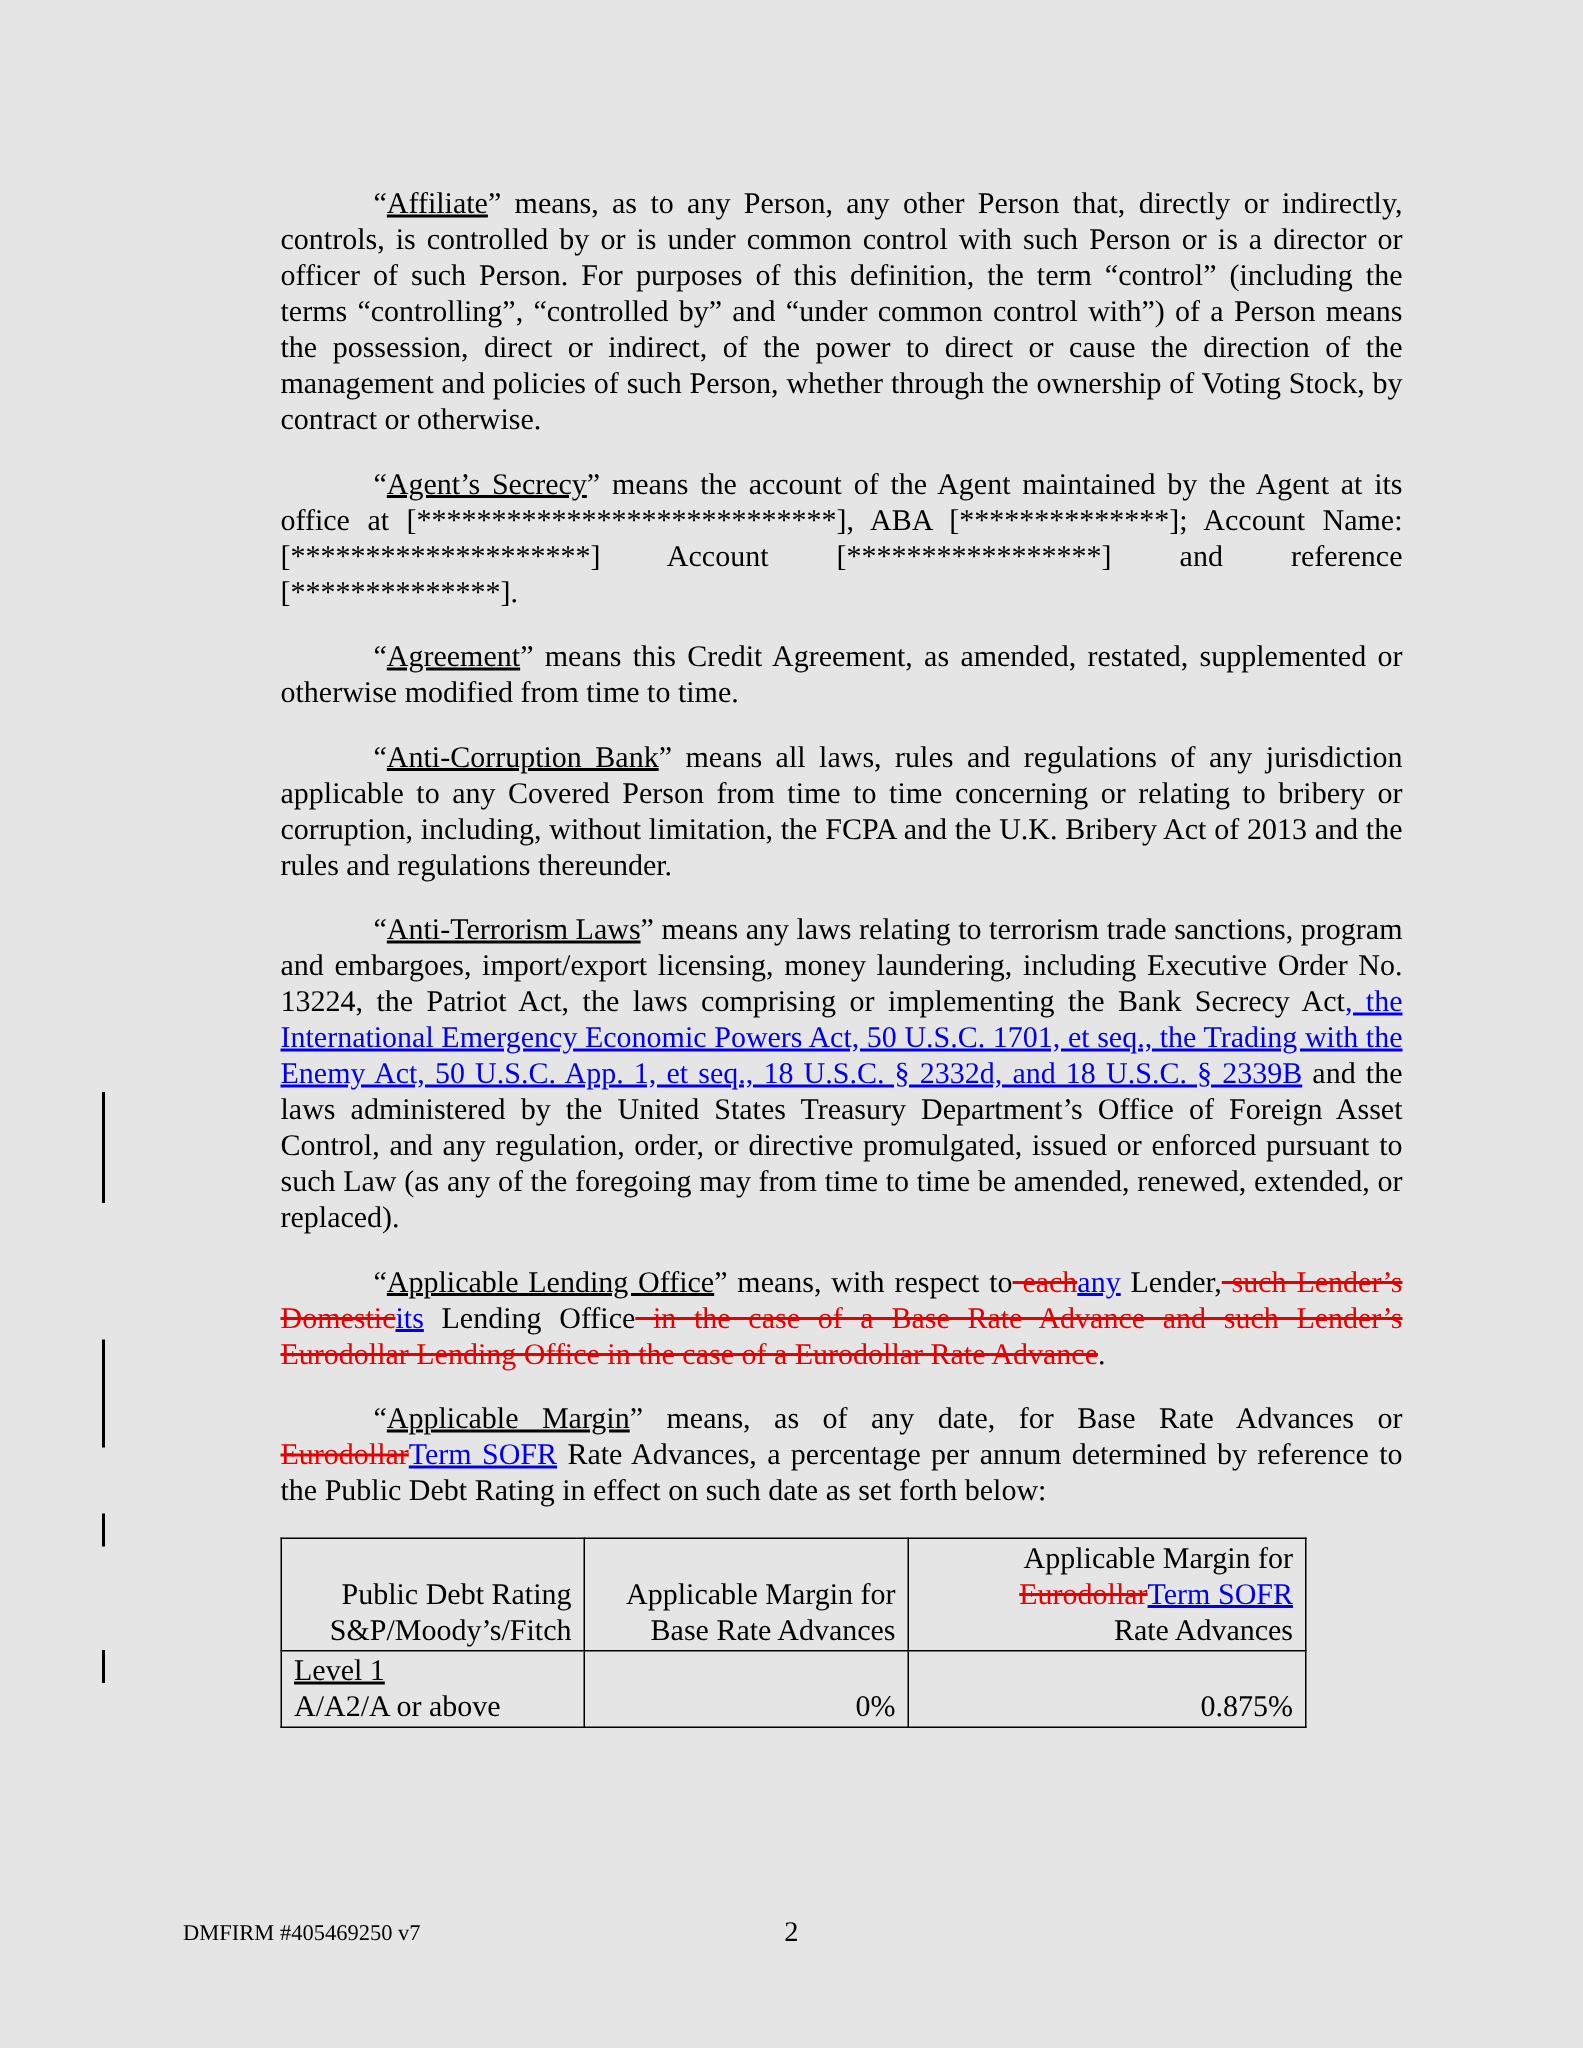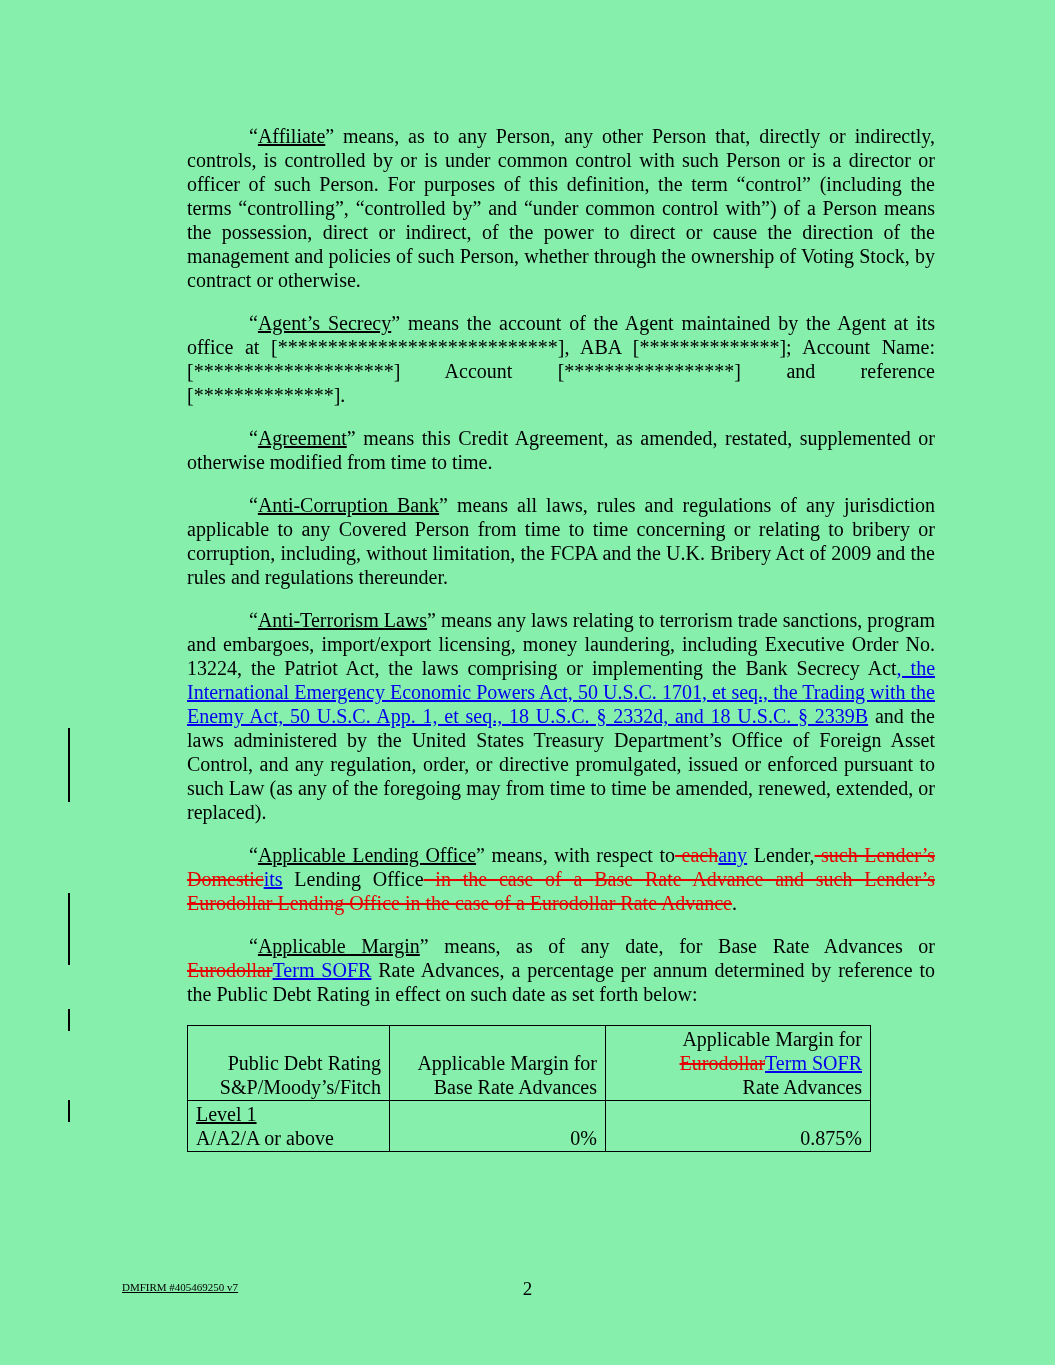--- a/index.html
+++ b/index.html
@@ -1,21 +1,21 @@
 <!DOCTYPE html>
 <html style="--ins: #0000ee; --del: #e60000;"><head>
 <meta charset="utf-8">
 <style>
   * { margin: 0; padding: 0; box-sizing: border-box; }
   html, body { background: #ffffff; }
   .page {
     position: relative;
     width: 1055px;
     height: 1365px;
-    background: #86efac;
+    background: #e5e5e5;
     font-family: "Liberation Serif", serif;
     color: #000000;
     overflow: hidden;
   }
   .content {
     position: absolute;
     left: 187px;
     top: 124px;
     width: 748px;
     font-size: 20px;
@@ -61,22 +61,21 @@
     padding: 1px 8px;
     text-indent: 0;
   }
   .margin-table .cell-left { text-align: left; }
   .margin-table tbody td { height: 26px; }
 
   .footer-docid {
     position: absolute;
     left: 122px;
     top: 1281px;
-    font-size: 11px;
-    text-decoration: underline;
+    font-size: 15px;
   }
   .footer-page {
     position: absolute;
     left: 0;
     top: 1278px;
     width: 100%;
     text-align: center;
     font-size: 19px;
   }
 </style>
@@ -87,21 +86,21 @@
 
   <div class="changebar bar1"></div>
   <div class="changebar bar2"></div>
   <div class="changebar bar3"></div>
   <div class="changebar bar4"></div>
 
   <div class="content">
     <p class="para"><span>“</span><span class="run-defterm">Affiliate</span><span>” means, as to any Person, any other Person that, directly or indirectly, controls, is controlled by or is under common control with such Person or is a director or officer of such Person.  For purposes of this definition, the term “control” (including the terms “controlling”, “controlled by” and “under common control with”) of a Person means the possession, direct or indirect, of the power to direct or cause the direction of the management and policies of such Person, whether through the ownership of Voting Stock, by contract or otherwise.</span></p>
     <p class="para"><span>“</span><span class="run-defterm">Agent’s Secrecy</span><span>” means the account of the Agent maintained by the Agent at its office at [****************************], ABA [**************]; Account Name: [********************] Account [*****************] and reference [**************].</span></p>
     <p class="para"><span>“</span><span class="run-defterm">Agreement</span><span>” means this Credit Agreement, as amended, restated, supplemented or otherwise modified from time to time.</span></p>
-    <p class="para"><span>“</span><span class="run-defterm">Anti-Corruption Bank</span><span>” means all laws, rules and regulations of any jurisdiction applicable to any Covered Person from time to time concerning or relating to bribery or corruption, including, without limitation, the FCPA and the U.K. Bribery Act of 2009 and the rules and regulations thereunder.</span></p>
+    <p class="para"><span>“</span><span class="run-defterm">Anti-Corruption Bank</span><span>” means all laws, rules and regulations of any jurisdiction applicable to any Covered Person from time to time concerning or relating to bribery or corruption, including, without limitation, the FCPA and the U.K. Bribery Act of 2013 and the rules and regulations thereunder.</span></p>
     <p class="para"><span>“</span><span class="run-defterm">Anti-Terrorism Laws</span><span>” means any laws relating to terrorism trade sanctions, program and embargoes, import/export licensing, money laundering, including Executive Order No. 13224, the Patriot Act, the laws comprising or implementing the Bank Secrecy Act</span><span class="run-ins">, the International Emergency Economic Powers Act, 50 U.S.C. 1701, et seq., the Trading with the Enemy Act, 50 U.S.C. App. 1, et seq., 18 U.S.C. § 2332d, and 18 U.S.C. § 2339B</span><span> and the laws administered by the United States Treasury Department’s Office of Foreign Asset Control, and any regulation, order, or directive promulgated, issued or enforced pursuant to such Law (as any of the foregoing may from time to time be amended, renewed, extended, or replaced).</span></p>
     <p class="para"><span>“</span><span class="run-defterm">Applicable Lending Office</span><span>” means, with respect to</span><span class="run-del"> each</span><span class="run-ins">any</span><span> Lender,</span><span class="run-del"> such Lender’s Domestic</span><span class="run-ins">its</span><span> Lending Office</span><span class="run-del"> in the case of a Base Rate Advance and such Lender’s Eurodollar Lending Office in the case of a Eurodollar Rate Advance</span><span>.</span></p>
     <p class="para"><span>“</span><span class="run-defterm">Applicable Margin</span><span>” means, as of any date, for Base Rate Advances or </span><span class="run-del">Eurodollar</span><span class="run-ins">Term SOFR</span><span> Rate Advances, a percentage per annum determined by reference to the Public Debt Rating in effect on such date as set forth below:</span></p>
 
     <table class="margin-table">
       <colgroup>
           <col class="c1">
           <col class="c2">
           <col class="c3">
         </colgroup>

